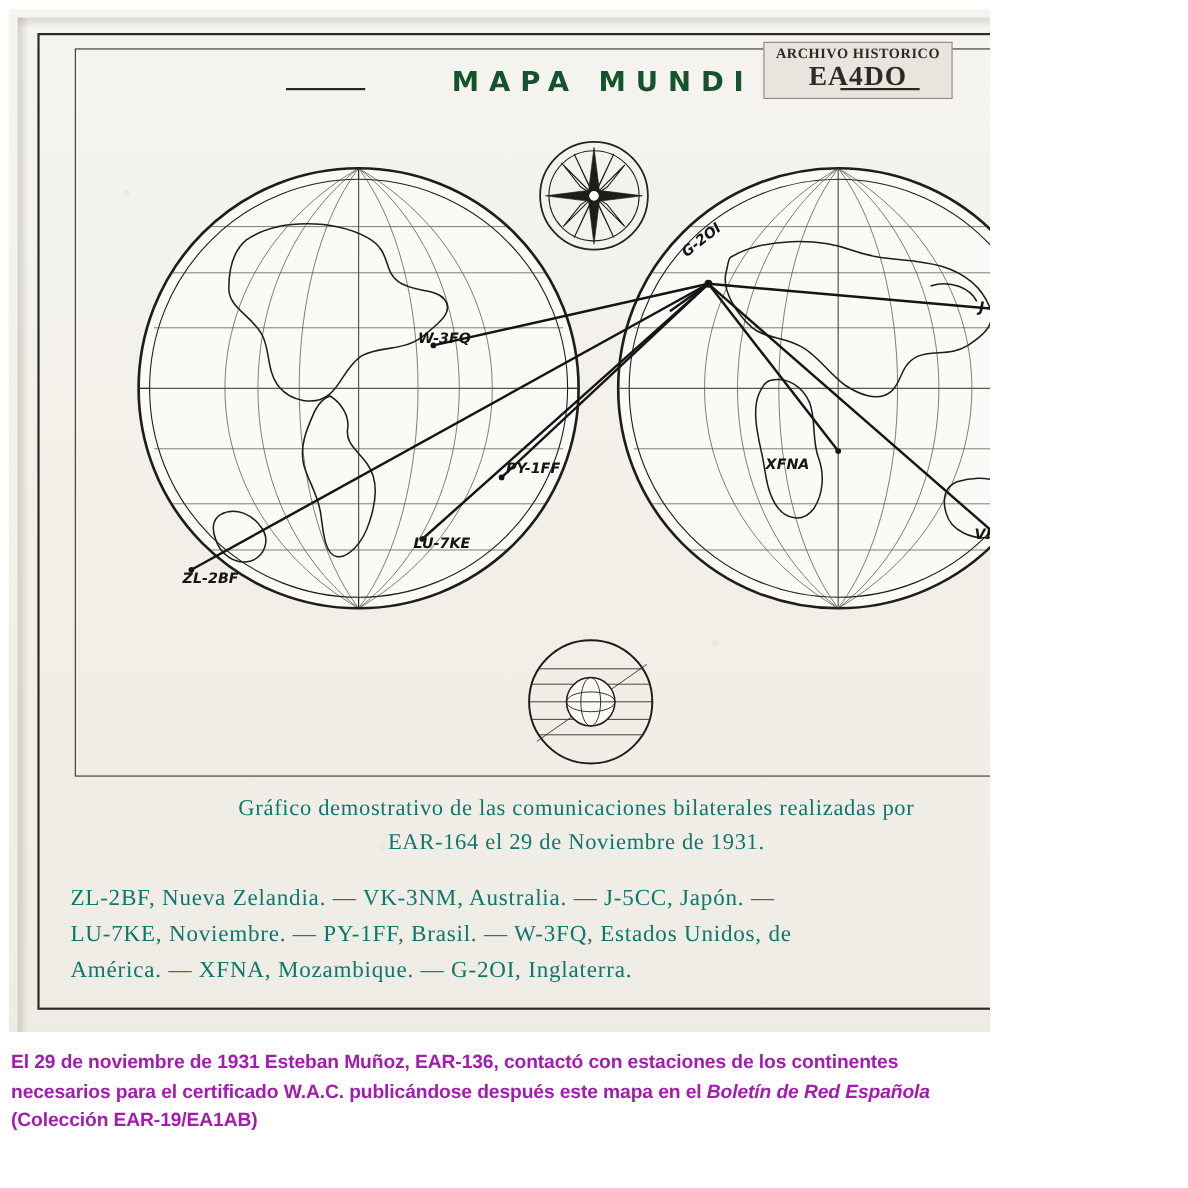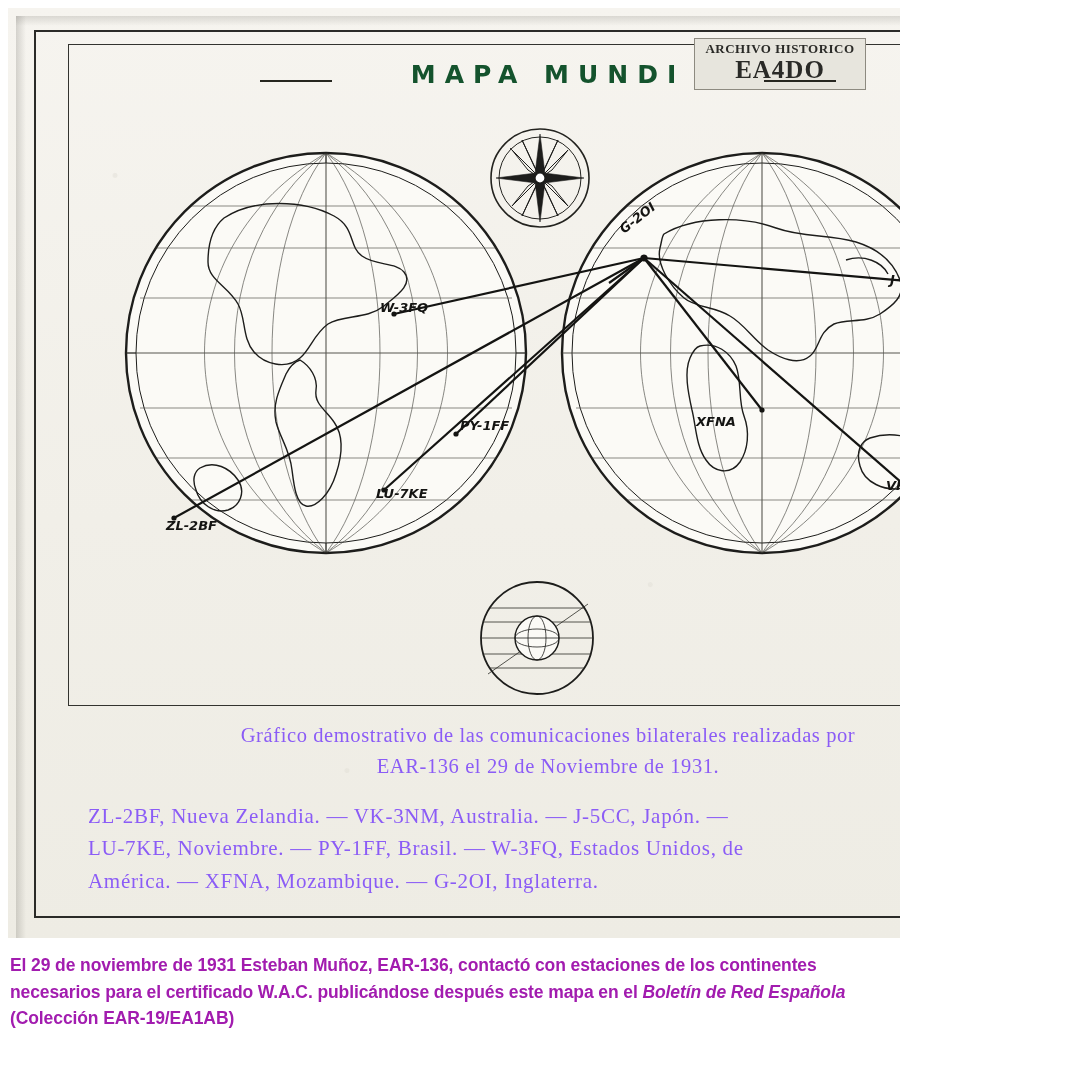--- a/index.html
+++ b/index.html
@@ -134,24 +134,24 @@
     position: absolute;
     left: 96px;
     top: 130px;
     width: 880px;
     height: 430px;
   }
 
   
   .plate-caption {
     position: absolute;
-    left: 80px;
+    left: 56px;
     top: 712px;
     width: 920px;
-    color: #8b5cf6;
+    color: #0f766e;
     font-family: "Liberation Serif", serif;
     text-align: center;
   }
   .plate-caption .c1 {
     font-size: 20.5px;
     letter-spacing: 0.6px;
     line-height: 1.5;
   }
   .plate-caption .c2 {
     margin-top: 18px;
@@ -365,21 +365,21 @@
       <circle cx="109" cy="60" r="22" fill="#fbfaf6" stroke="#1d1d1b" stroke-width="1.4"></circle>
       <g stroke="#1d1d1b" stroke-width="0.8" fill="none">
         <ellipse cx="109" cy="60" rx="22" ry="9"></ellipse>
         <ellipse cx="109" cy="60" rx="9" ry="22"></ellipse>
         <line x1="87" y1="60" x2="131" y2="60"></line>
       </g>
     </svg>
 
     <div class="plate-caption">
       <div class="c1">Gráfico demostrativo de las comunicaciones bilaterales realizadas por</div>
-      <div class="c1">EAR-136 el 29 de Noviembre de 1931.</div>
+      <div class="c1">EAR-164 el 29 de Noviembre de 1931.</div>
       <div class="c2">
         <div>ZL-2BF, Nueva Zelandia. — VK-3NM, Australia. — J-5CC, Japón. —</div>
         <div>LU-7KE, Noviembre. — PY-1FF, Brasil. — W-3FQ, Estados Unidos, de</div>
         <div>América. — XFNA, Mozambique. — G-2OI, Inglaterra.</div>
       </div>
     </div>
 
     <div class="scan-edge-l"></div>
     <div class="scan-edge-t"></div>
   </div>

